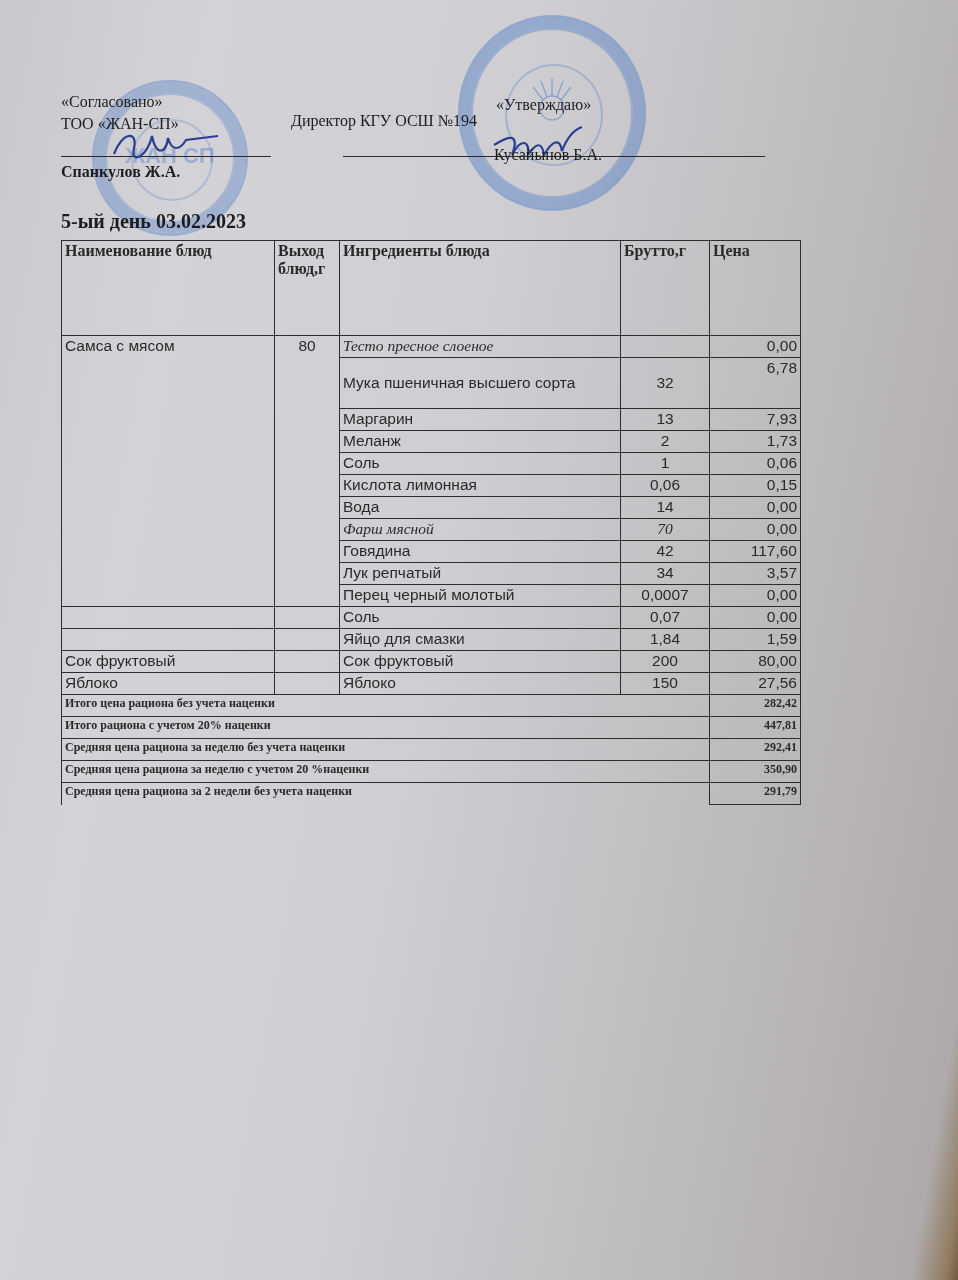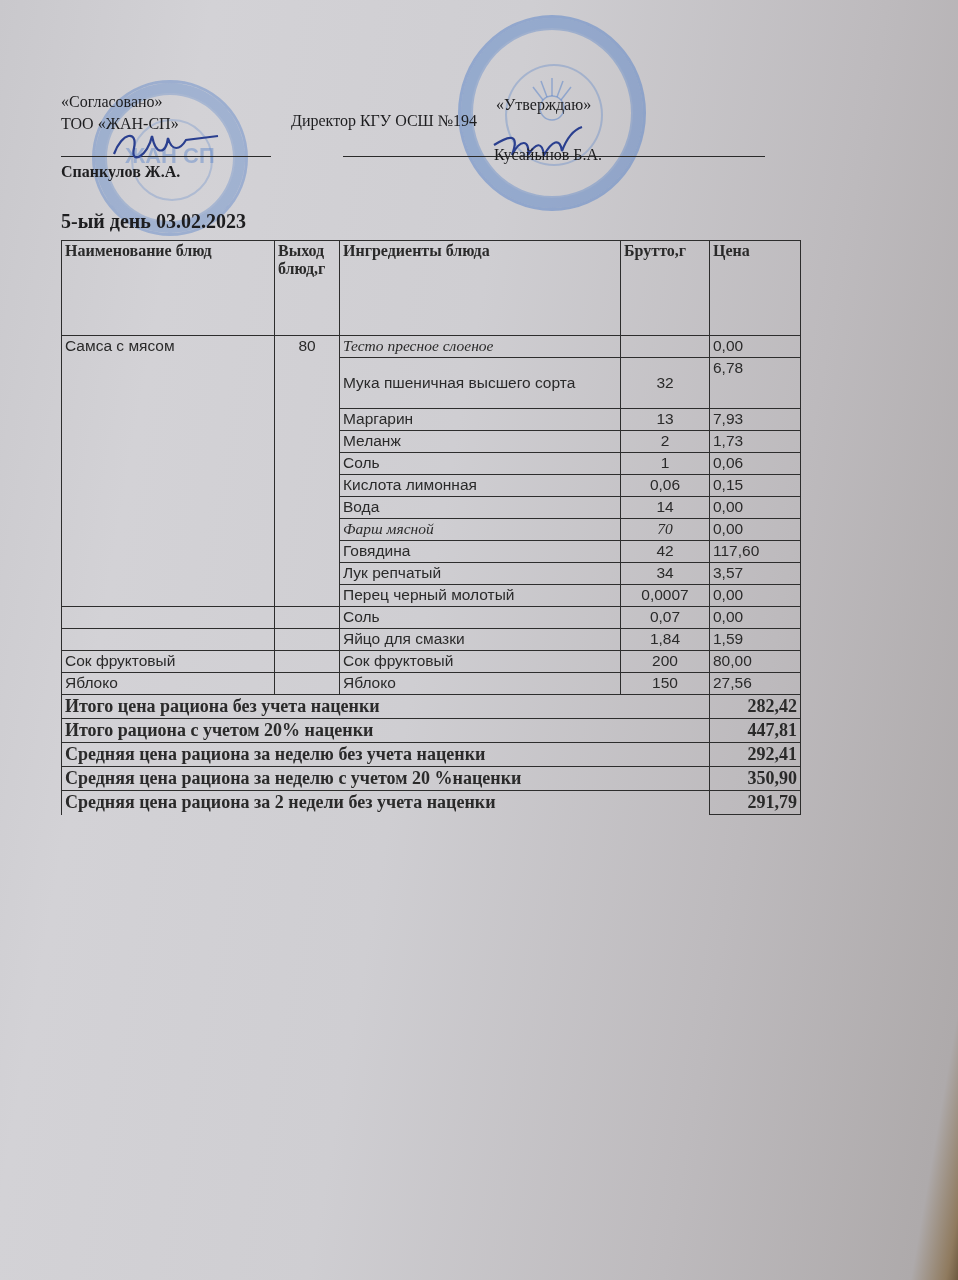--- a/index.html
+++ b/index.html
@@ -27,26 +27,26 @@
     position: absolute; left: 61px; top: 232px;
     border-collapse: collapse;
     font-family: "Liberation Sans", sans-serif; font-size: 15.5px;
     color: #2a2a2a;
     margin-top: 8px;
   }
   table.menu td, table.menu th { border: 1.5px solid #2d2d2d; padding: 1px 3px; vertical-align: top; }
   table.menu th { font-family: "Liberation Serif", serif; font-weight: bold; text-align: left; font-size: 16px; height: 92px; }
   .c1 { width: 206px; } .c2 { width: 58px; } .c3 { width: 274px; } .c4 { width: 82px; } .c5 { width: 84px; }
   .num { text-align: center; }
-  .right { }
+  .right { text-align: right; }
   .it { font-style: italic; font-family: "Liberation Serif", serif; }
   tr.r { height: 22px; }
   tr.tall { height: 51px; }
   tr.tall td.mid { vertical-align: middle; }
-  tr.total td { font-family: "Liberation Serif", serif; font-weight: bold; font-size: 18px; }
+  tr.total td { font-family: "Liberation Serif", serif; font-weight: bold; font-size: 12px; }
   tr.total td.val { text-align: right; }
 </style>
 </head>
 <body>
 
 <div class="page">
 
   <div class="stamp" style="left:92px; top:80px; width:150px; height:150px; opacity:0.85;">
     <div class="inner"></div>
     <div class="stext" style="top:60px; font-size:22px;">ЖАН СП</div>

